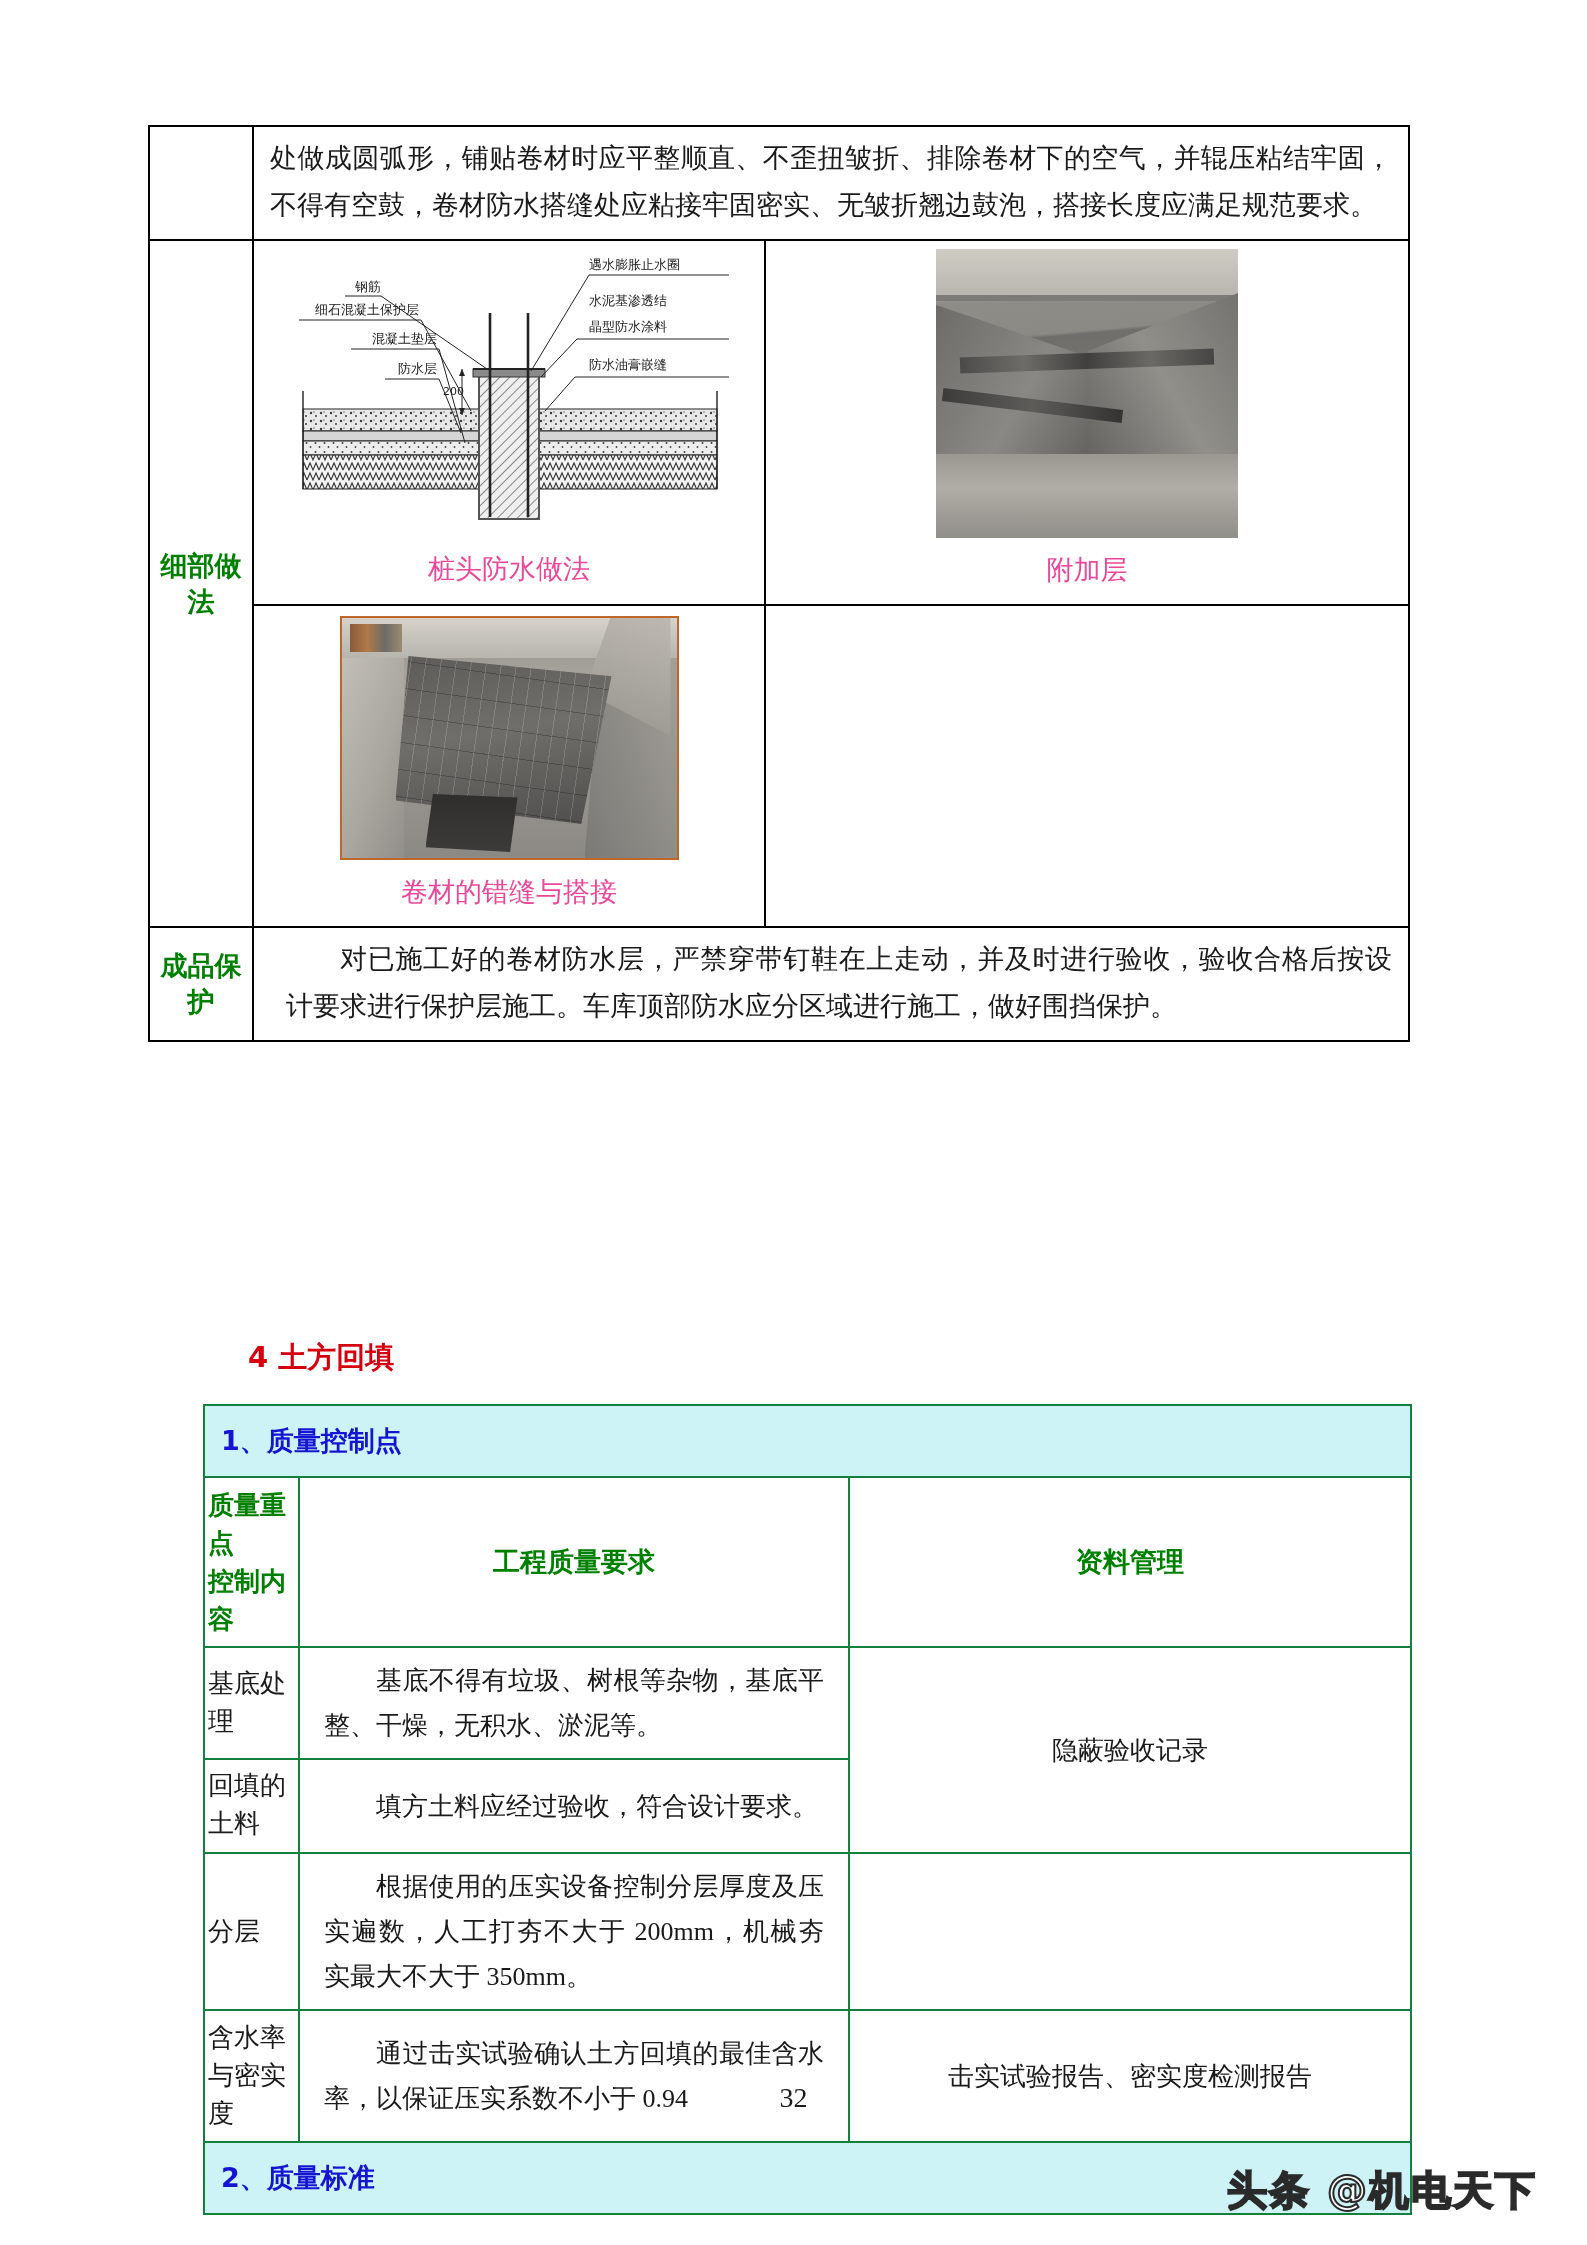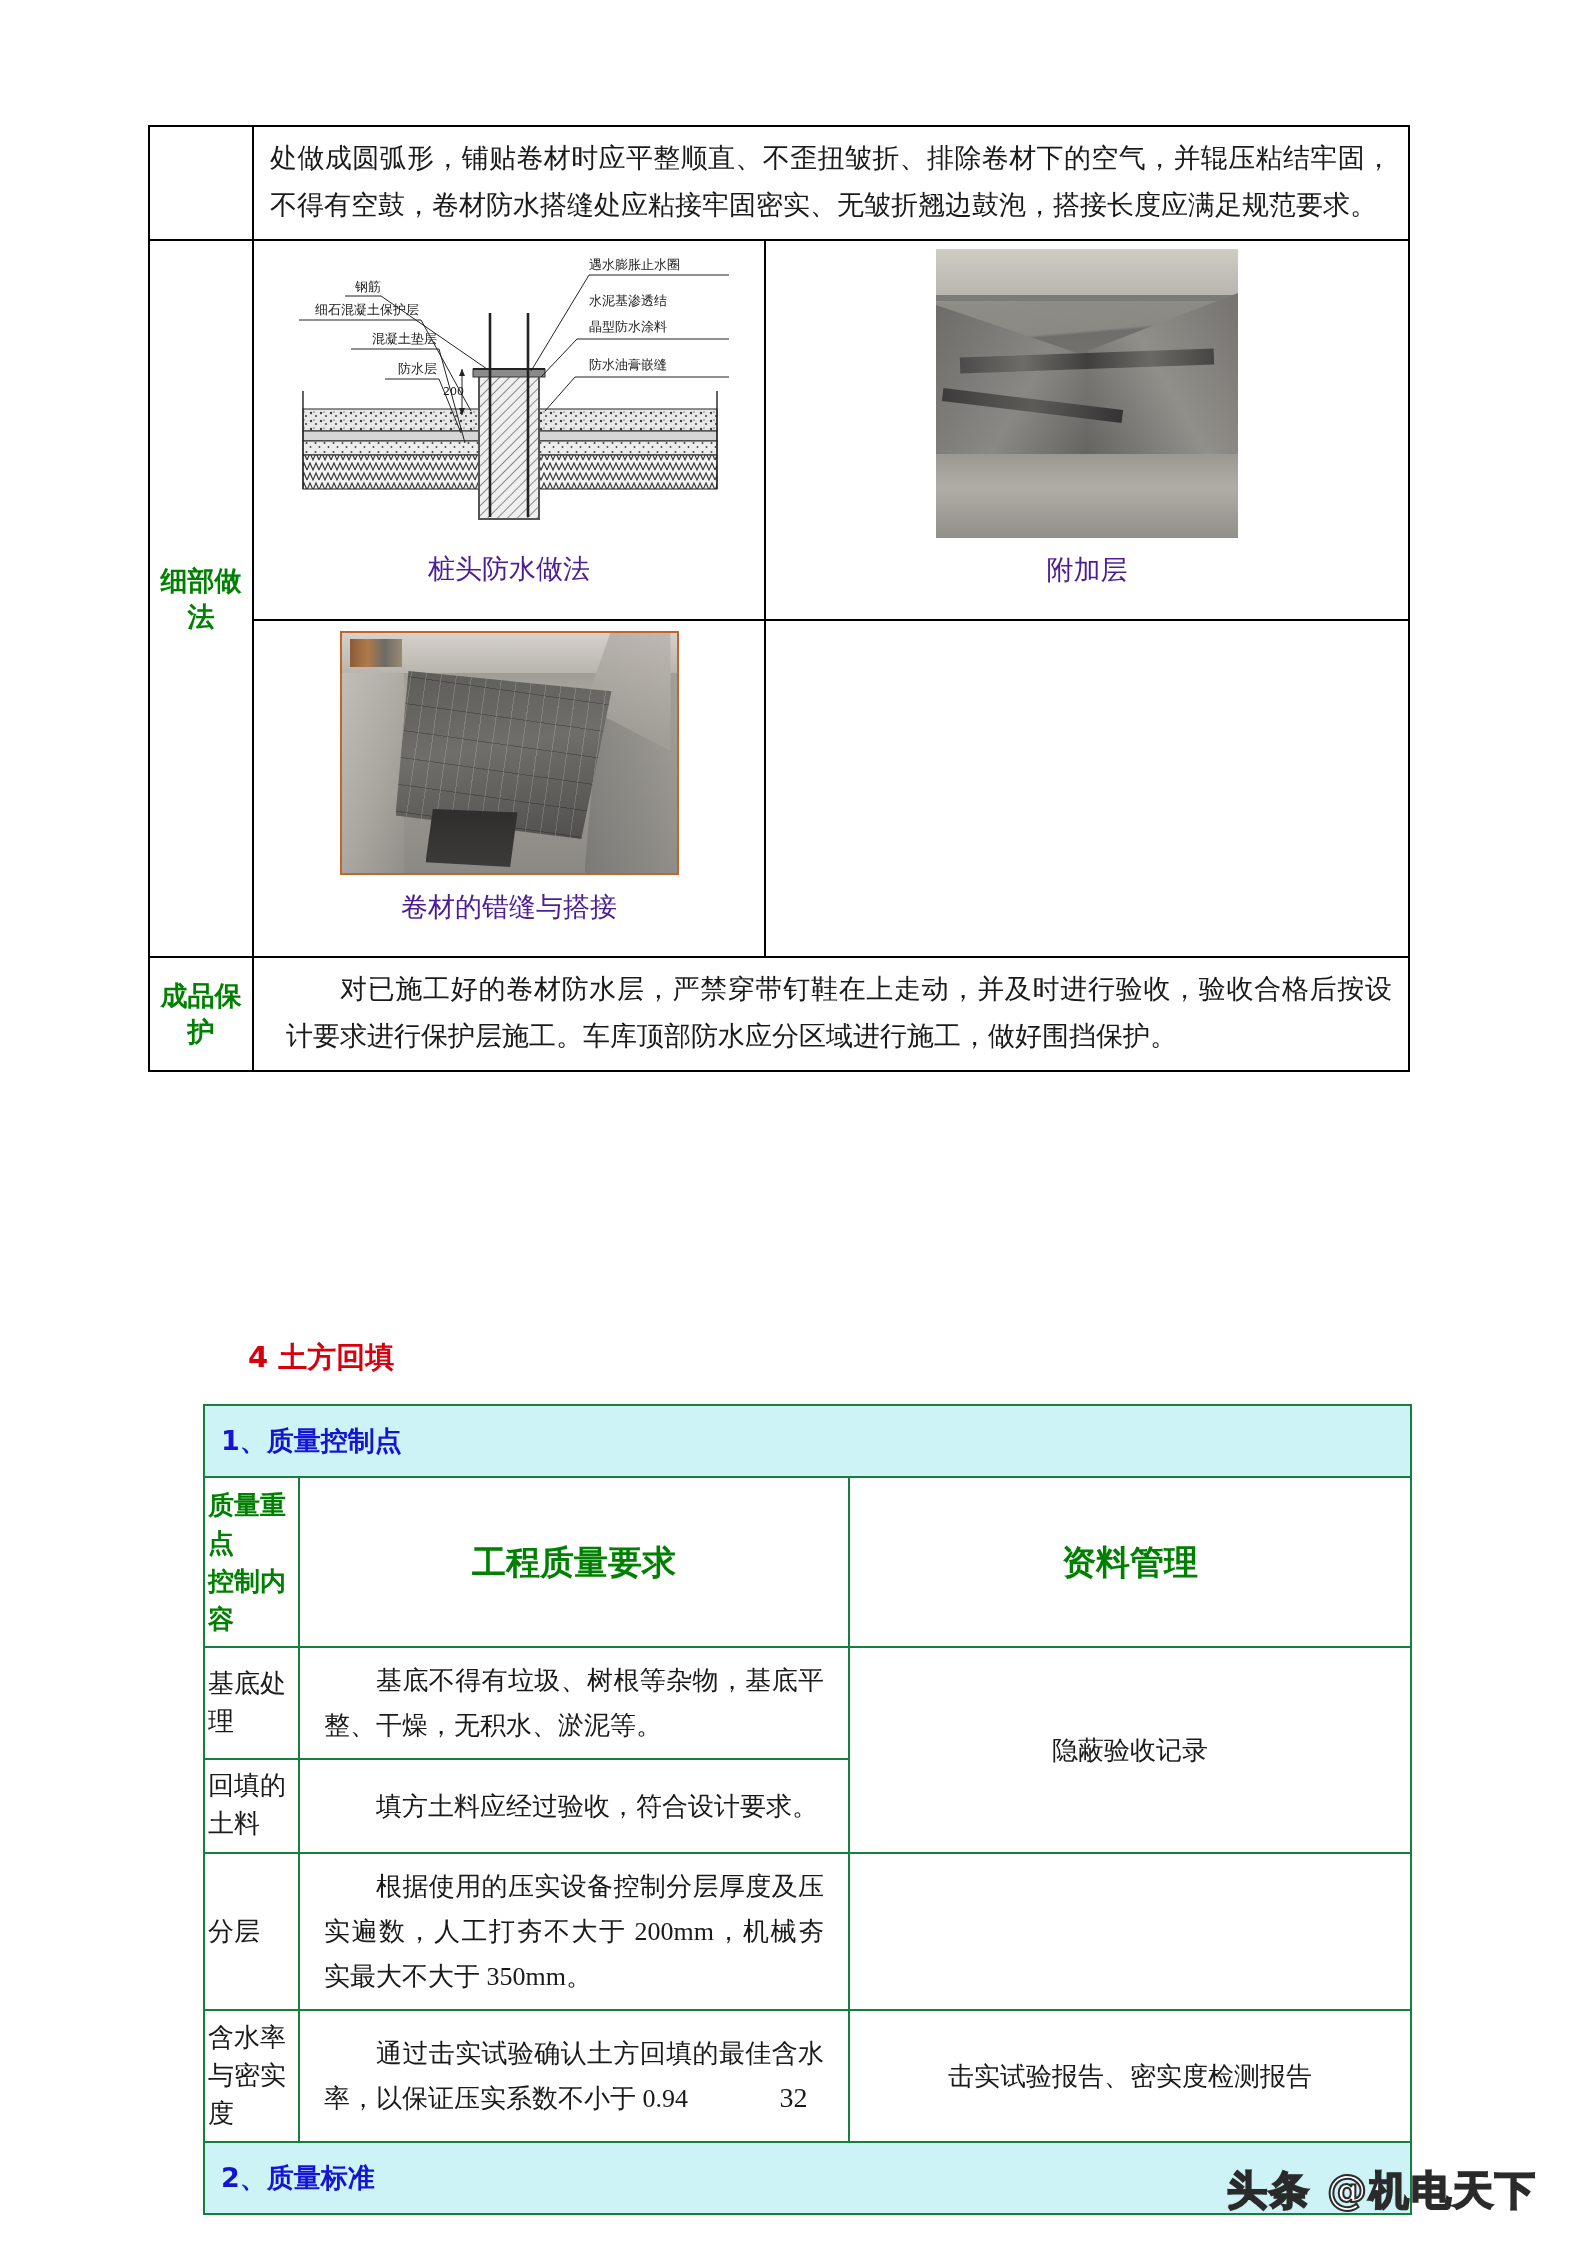--- a/index.html
+++ b/index.html
@@ -23,21 +23,21 @@
   .row-label {
     color:#008000; font-size:27px; text-align:center; line-height:36px;
     font-family:"DejaVu Sans","Liberation Sans",sans-serif; font-weight:bold;
     letter-spacing:0px;
   }
 
   
   #t1 { position:absolute; left:148px; top:125px; width:1262px; }
   .fig-cell { padding:0; text-align:center; vertical-align:top; }
   .fig-cap {
-    font-size:27px; color:#4c1d95; padding:14px 0 31px 0; text-align:center;
+    font-size:27px; color:#ec4899; padding:14px 0 16px 0; text-align:center;
     font-family:"Liberation Serif","DejaVu Serif",serif;
   }
 
   
   .drawing-wrap { padding:10px 4px 0 4px; }
 
   
   .photo { position:relative; overflow:hidden; }
 
   .photo-a { 
@@ -128,21 +128,21 @@
 
   
   #t2 { position:absolute; left:203px; top:1404px; width:1207px; }
   #t2 td { border:2px solid #15803d; }
   .band-blue {
     background:#cdf3f7; color:#1414d2; font-size:27px; font-weight:bold;
     font-family:"DejaVu Sans","Liberation Sans",sans-serif;
     padding:12px 16px; text-align:left; height:46px;
   }
   .hdr-green {
-    color:#008000; font-size:34px; text-align:center; font-weight:bold;
+    color:#008000; font-size:27px; text-align:center; font-weight:bold;
     font-family:"DejaVu Sans","Liberation Sans",sans-serif; line-height:38px;
     padding:8px 21px;
   }
   .cell-green-left {
     color:#008000; font-size:26px; text-align:left; font-weight:bold;
     font-family:"DejaVu Sans","Liberation Sans",sans-serif; line-height:38px;
     padding:8px 3px;
   }
   .cell-body {
     font-size:26px; line-height:45px; text-align:justify; padding:10px 24px;

